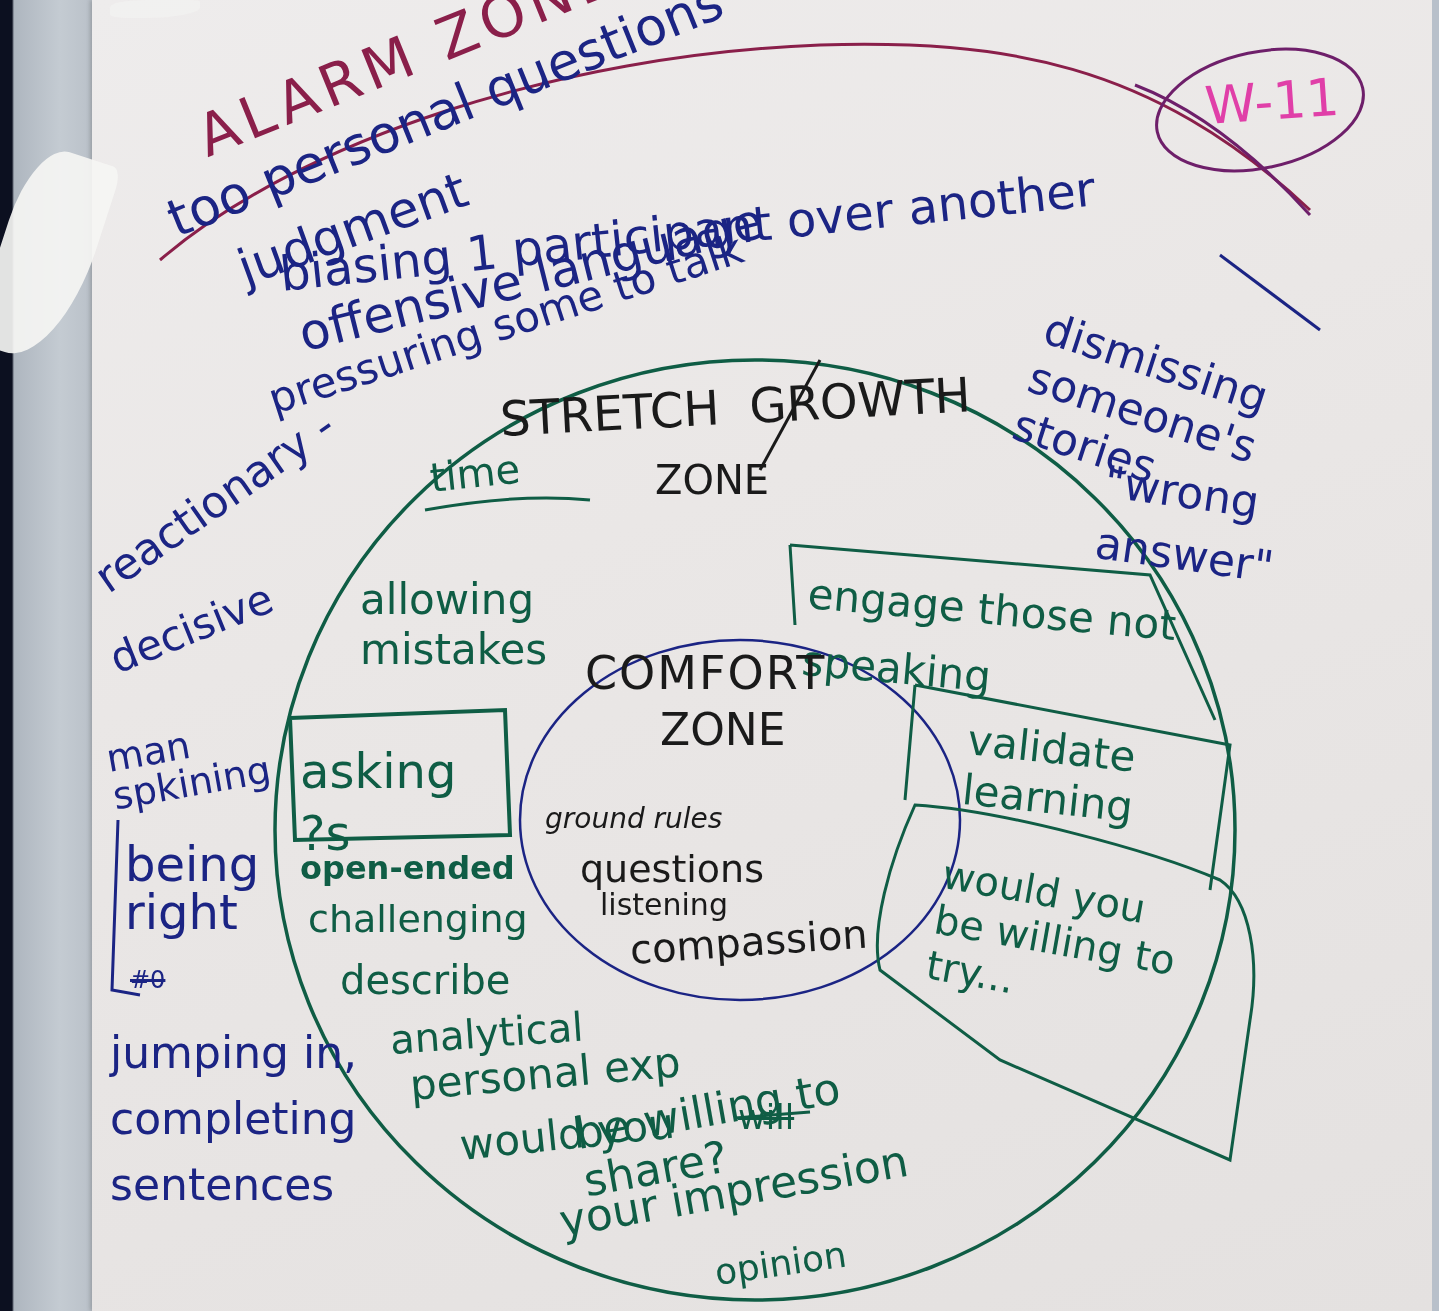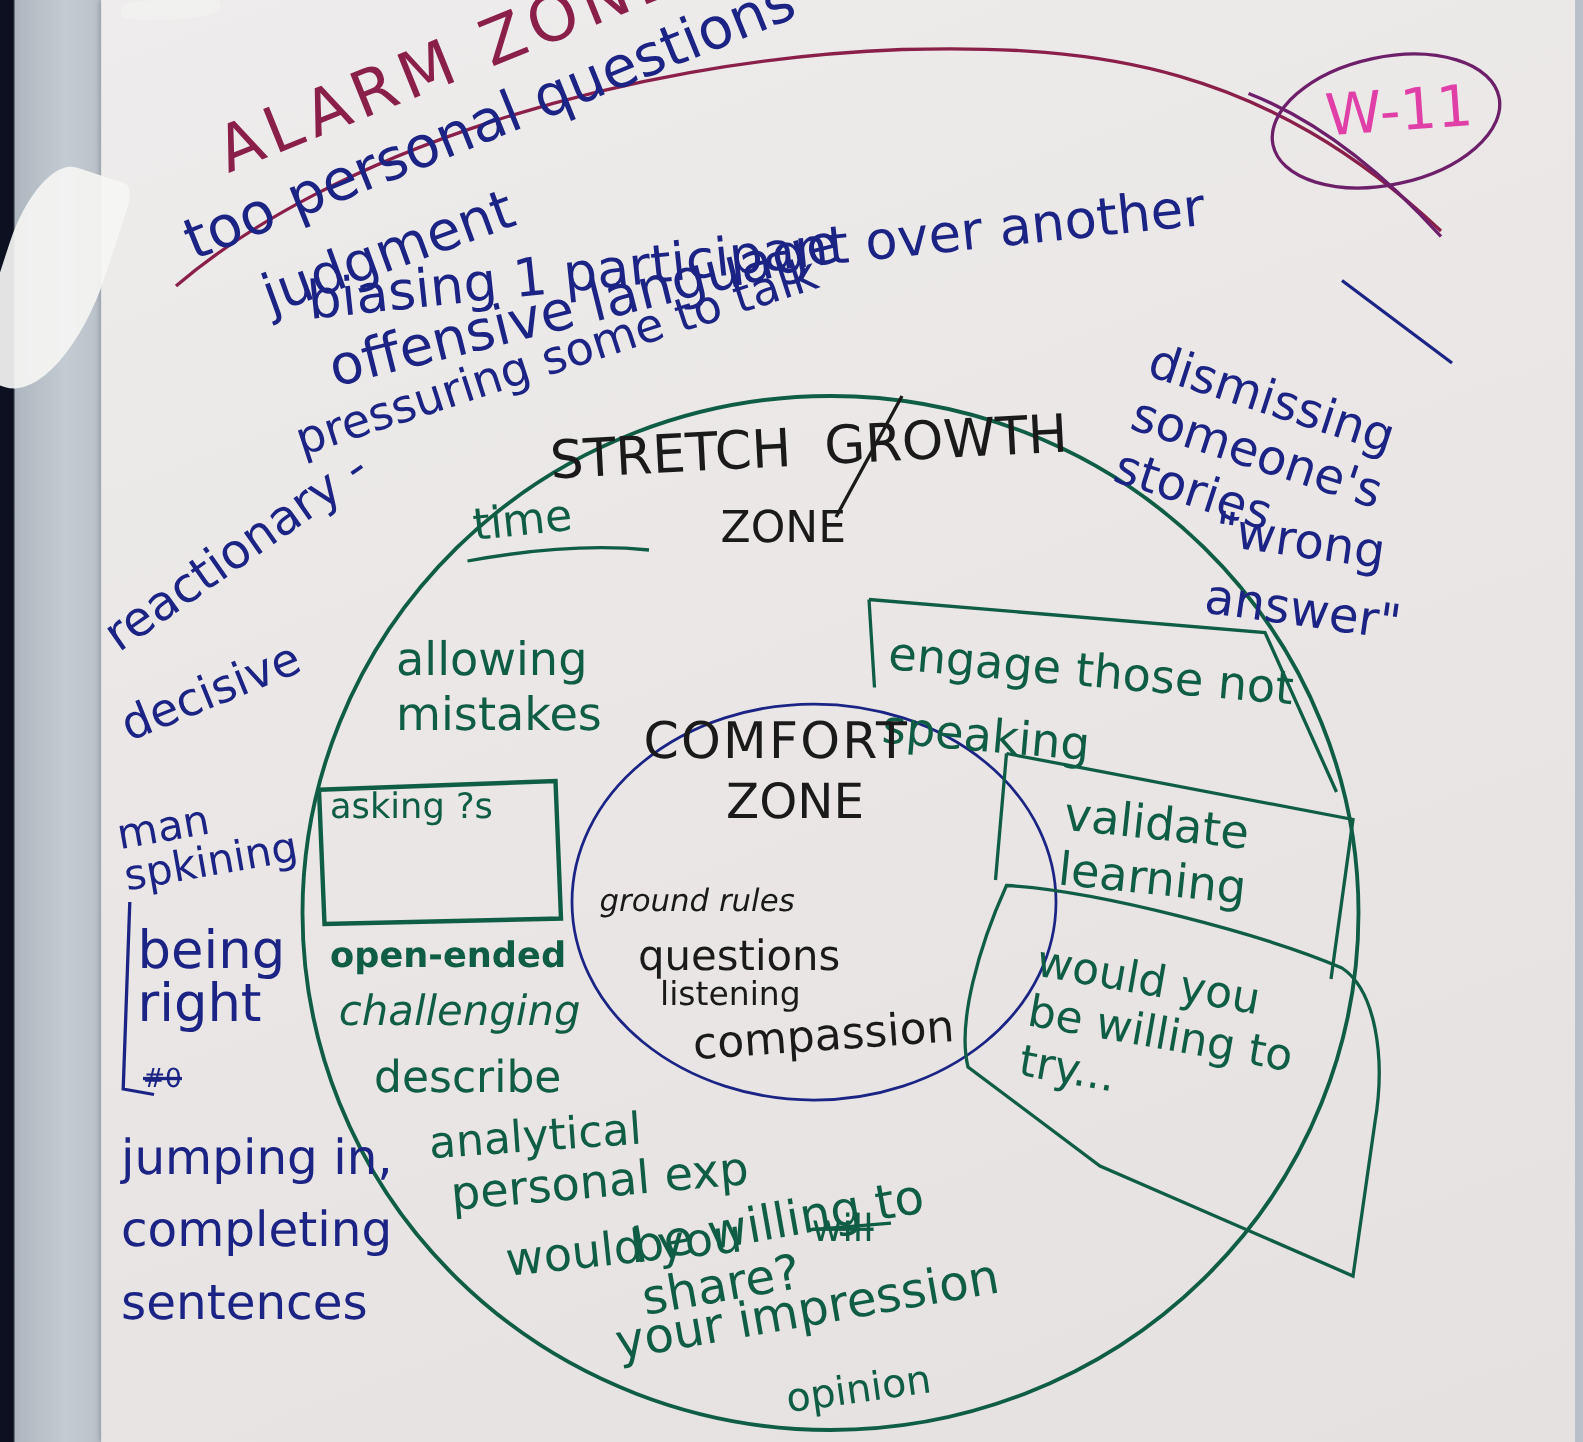--- a/index.html
+++ b/index.html
@@ -90,23 +90,23 @@
 <div class="t blue" style="left:1030px; top:300px; font-size:44px; white-space:normal; width:360px; line-height:1.15; transform: rotate(18deg);">dismissing someone's stories</div>
 <div class="t blue" style="left:1100px; top:450px; font-size:44px; white-space:normal; width:270px; line-height:1.4; transform: rotate(8deg);">"wrong answer"</div>
 
 <div class="t black" style="left:500px; top:395px; font-size:48px; transform: rotate(-3deg);">
   <span>STRETCH</span><span style="opacity:0;">/</span><span style="margin-left:14px;">GROWTH</span>
 </div>
 <div class="t black" style="left:655px; top:460px; font-size:40px;">ZONE</div>
 
 <div class="t green" style="left:430px; top:458px; font-size:40px; transform: rotate(-6deg);">time</div>
 <div class="t green" style="left:322px; top:575px; font-size:42px; white-space:normal; width:210px; line-height:1.2;margin-left:38px;">allowing mistakes</div>
-<div class="t green" style="left:300px; top:713px; font-size:32px; white-space:normal; width:180px; line-height:1.3;">asking ?s</div>
+<div class="t green" style="left:300px; top:740px; font-size:48px; white-space:normal; width:180px; line-height:1.3;">asking ?s</div>
 <div class="t green" style="left:300px; top:852px; font-size:32px;font-weight:bold;">open-ended</div>
-<div class="t green" style="left:308px; top:900px; font-size:38px;font-style:italic;">challenging</div>
+<div class="t green" style="left:308px; top:900px; font-size:38px;">challenging</div>
 <div class="t green" style="left:340px; top:960px; font-size:40px;">describe</div>
 <div class="t green" style="left:390px; top:1020px; font-size:40px; transform: rotate(-4deg);">analytical</div>
 <div class="t green" style="left:410px; top:1065px; font-size:42px; transform: rotate(-5deg);">personal exp</div>
 <div class="t green" style="left:460px; top:1125px; font-size:42px; transform: rotate(-6deg);">would you</div>
 <div class="t green strike" style="left:738px; top:1100px; font-size:34px;">will</div>
 <div class="t green" style="left:580px; top:1110px; font-size:44px; white-space:normal; width:420px; line-height:1.1; transform: rotate(-10deg);">be willing to share?</div>
 <div class="t green" style="left:560px; top:1200px; font-size:44px; transform: rotate(-10deg);">your impression</div>
 <div class="t green" style="left:715px; top:1255px; font-size:36px; transform: rotate(-8deg);">opinion</div>
 
 <div class="t green" style="left:805px; top:560px; font-size:42px; white-space:normal; width:380px; line-height:1.6; transform: rotate(5deg);">engage those not speaking</div>

